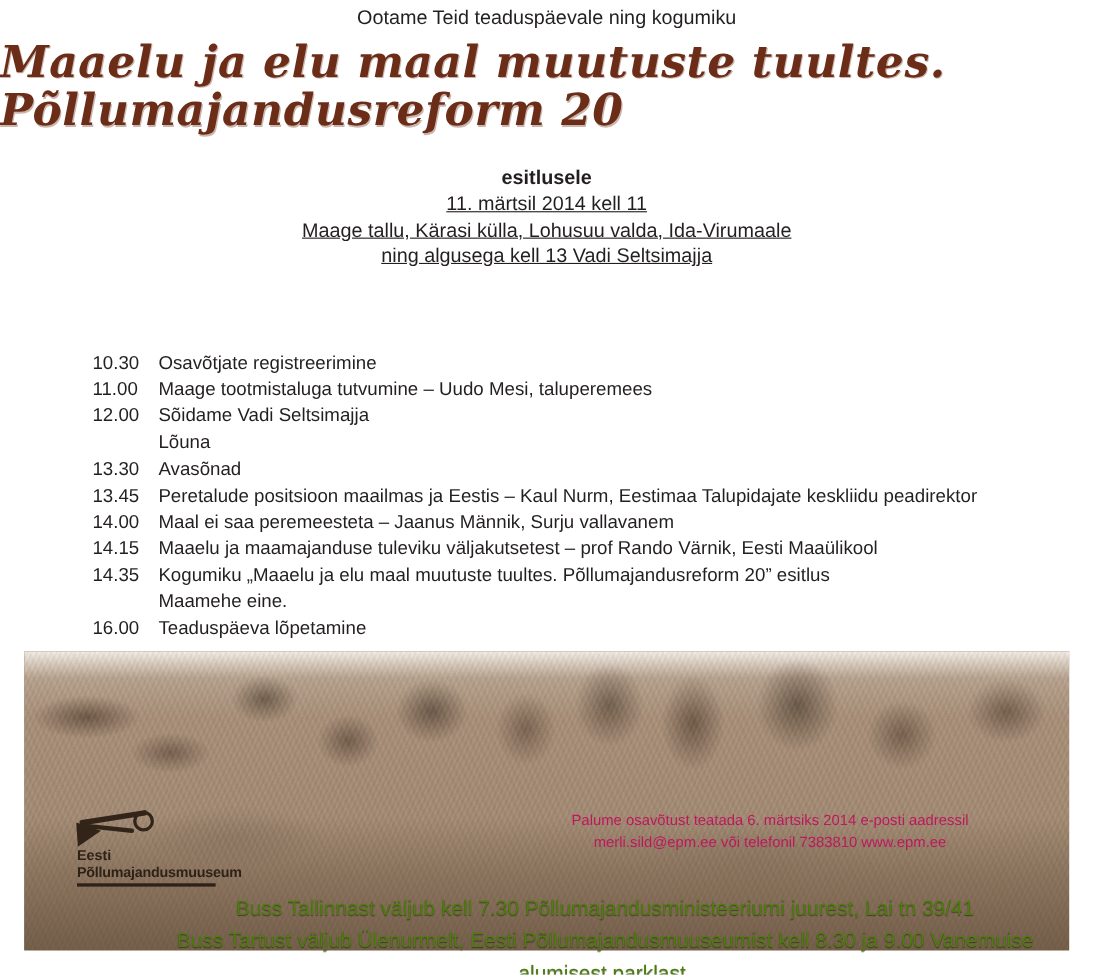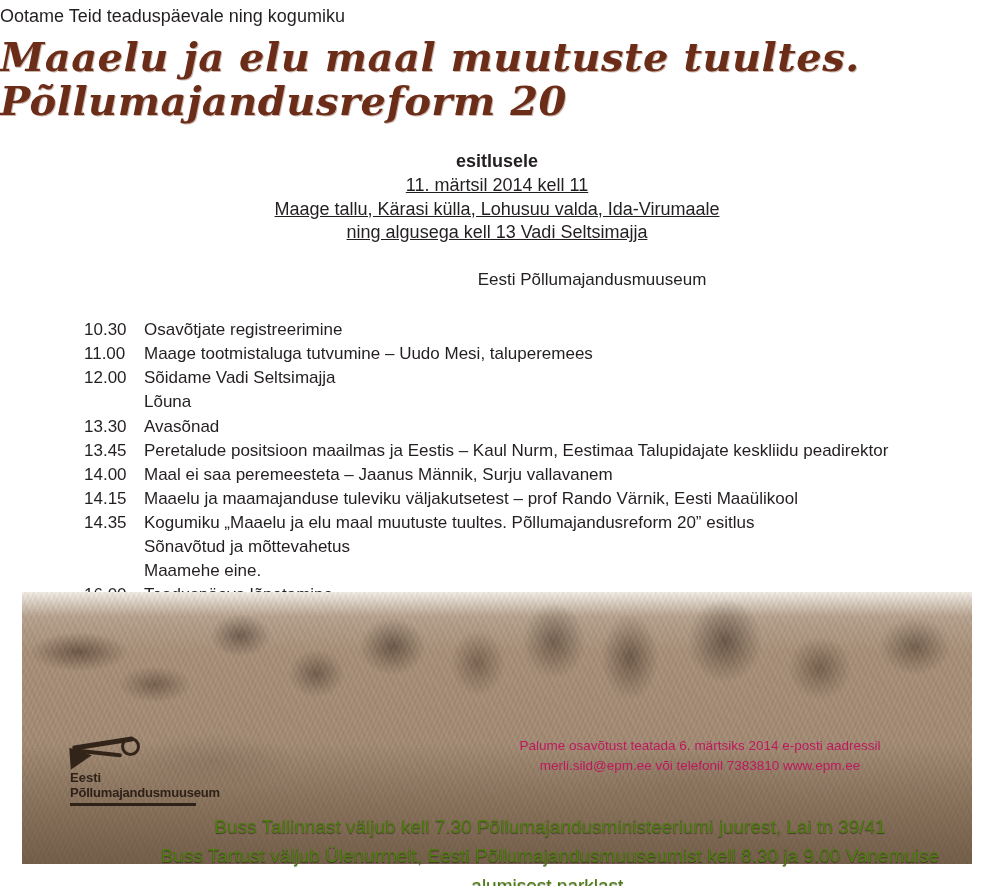--- a/index.html
+++ b/index.html
@@ -21,21 +21,21 @@
     inset: 0;
     background: #ffffff;
   }
 
   
   .invite-line {
     position: absolute;
     top: 6px;
     left: 0;
     width: 100%;
-    text-align: left;
+    text-align: center;
     font-size: 18px;
     color: #231f20;
   }
 
   
   .title-block {
     position: absolute;
     top: 36px;
     left: 0;
     width: 100%;
@@ -259,21 +259,20 @@
     <div class="title-line2">Põllumajandusreform 20</div>
   </div>
 
   <div class="subtitle-block">
     <div class="sub-bold">esitlusele</div>
     <div class="sub-line">11. märtsil 2014 kell 11</div>
     <div class="sub-line">Maage tallu, Kärasi külla, Lohusuu valda, Ida-Virumaale</div>
     <div class="sub-line">ning algusega kell 13 Vadi Seltsimajja</div>
   </div>
 
-  <div class="org-line">Eesti Põllumajandusmuuseum</div>
 
   <div class="programme">
     <div class="prog-row">
       <span class="prog-time">10.30</span>
       <span class="prog-text">Osavõtjate registreerimine</span>
     </div>
     <div class="prog-row">
       <span class="prog-time">11.00</span>
       <span class="prog-text">Maage tootmistaluga tutvumine – Uudo Mesi, taluperemees</span>
     </div>
@@ -297,24 +296,20 @@
       <span class="prog-time">14.00</span>
       <span class="prog-text">Maal ei saa peremeesteta – Jaanus Männik, Surju vallavanem</span>
     </div>
     <div class="prog-row">
       <span class="prog-time">14.15</span>
       <span class="prog-text">Maaelu ja maamajanduse tuleviku väljakutsetest – prof Rando Värnik, Eesti Maaülikool</span>
     </div>
     <div class="prog-row">
       <span class="prog-time">14.35</span>
       <span class="prog-text">Kogumiku „Maaelu ja elu maal muutuste tuultes. Põllumajandusreform 20” esitlus</span>
-    </div>
-    <div class="prog-row noTime">
-      <span class="prog-time"></span>
-      <span class="prog-text">Sõnavõtud ja mõttevahetus</span>
     </div>
     <div class="prog-row noTime">
       <span class="prog-time"></span>
       <span class="prog-text">Maamehe eine.</span>
     </div>
     <div class="prog-row">
       <span class="prog-time">16.00</span>
       <span class="prog-text">Teaduspäeva lõpetamine</span>
     </div>
   </div>

